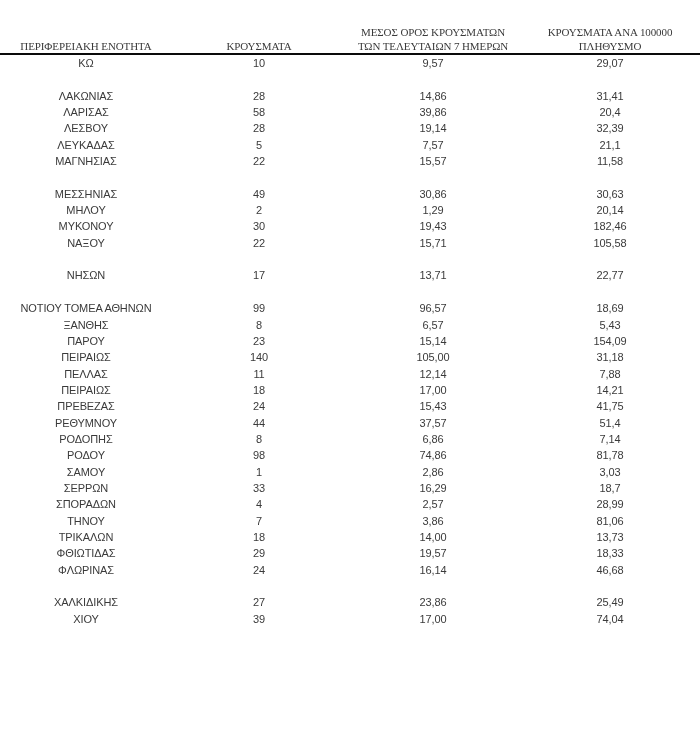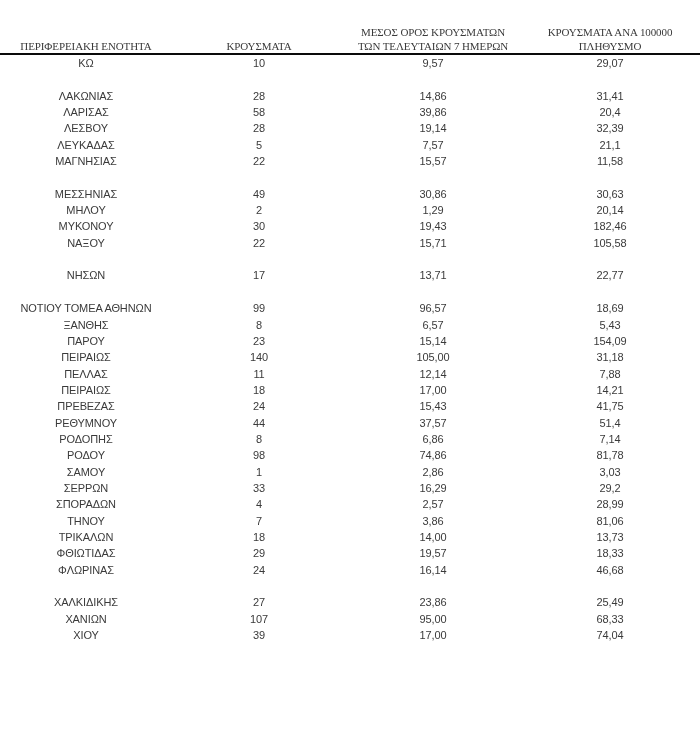--- a/index.html
+++ b/index.html
@@ -231,21 +231,21 @@
         <tr>
           <td class="region-cell"><span>ΣΑΜΟΥ</span></td>
           <td>1</td>
           <td>2,86</td>
           <td>3,03</td>
         </tr>
         <tr>
           <td class="region-cell"><span>ΣΕΡΡΩΝ</span></td>
           <td>33</td>
           <td>16,29</td>
-          <td>29,2</td>
+          <td>18,7</td>
         </tr>
         <tr>
           <td class="region-cell"><span>ΣΠΟΡΑΔΩΝ</span></td>
           <td>4</td>
           <td>2,57</td>
           <td>28,99</td>
         </tr>
         <tr>
           <td class="region-cell"><span>ΤΗΝΟΥ</span></td>
           <td>7</td>
@@ -271,26 +271,20 @@
           <td>46,68</td>
         </tr>
         <tr class="spacer-row">
           <td colspan="4"></td>
         </tr>
         <tr>
           <td class="region-cell"><span>ΧΑΛΚΙΔΙΚΗΣ</span></td>
           <td>27</td>
           <td>23,86</td>
           <td>25,49</td>
-        </tr>
-        <tr>
-          <td class="region-cell"><span>ΧΑΝΙΩΝ</span></td>
-          <td>107</td>
-          <td>95,00</td>
-          <td>68,33</td>
         </tr>
         <tr>
           <td class="region-cell"><span>ΧΙΟΥ</span></td>
           <td>39</td>
           <td>17,00</td>
           <td>74,04</td>
         </tr>
       </tbody>
   </table>
 </div>

